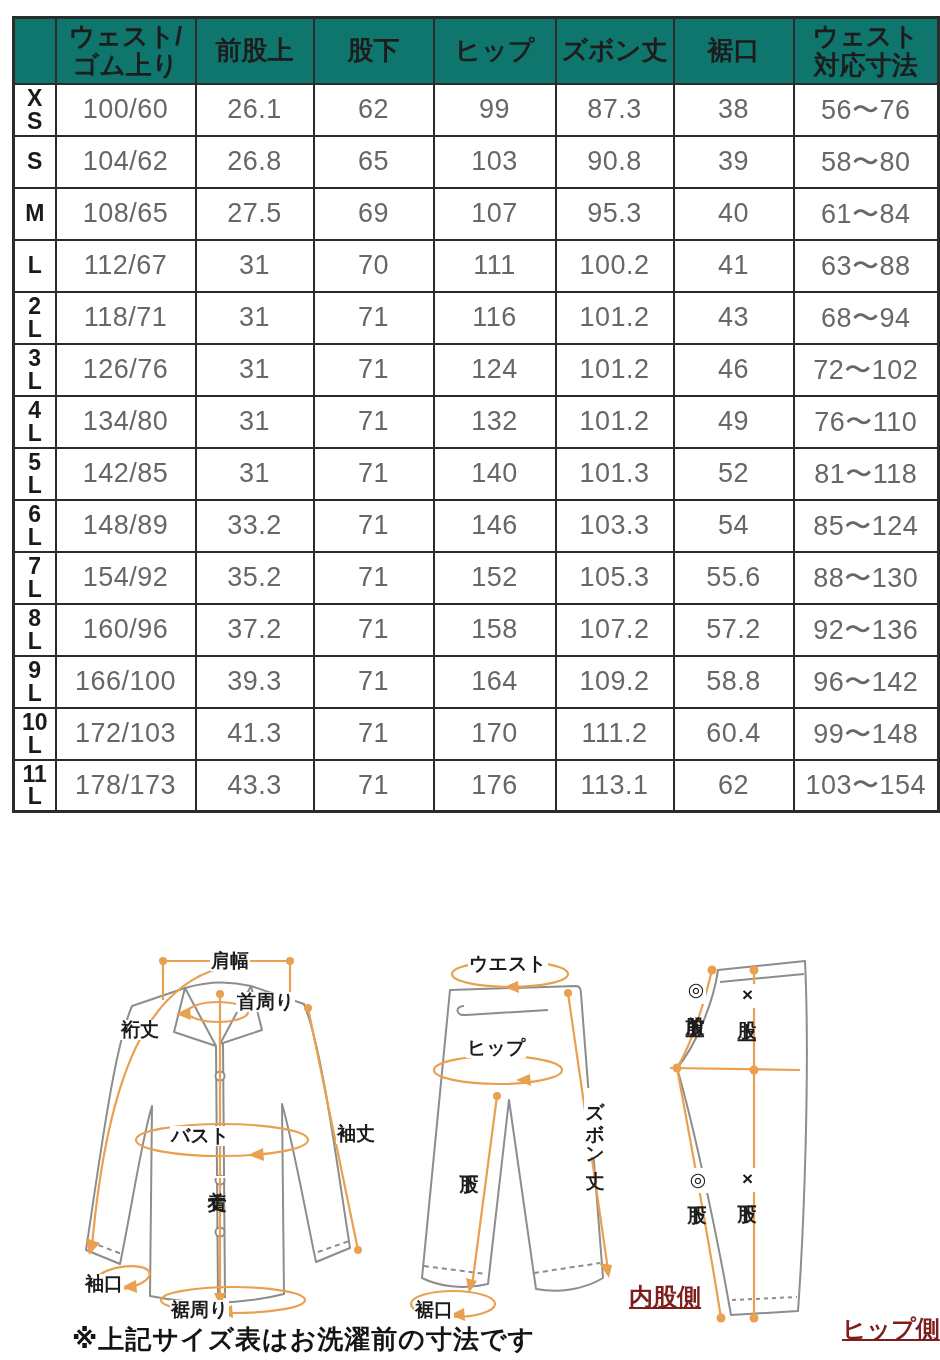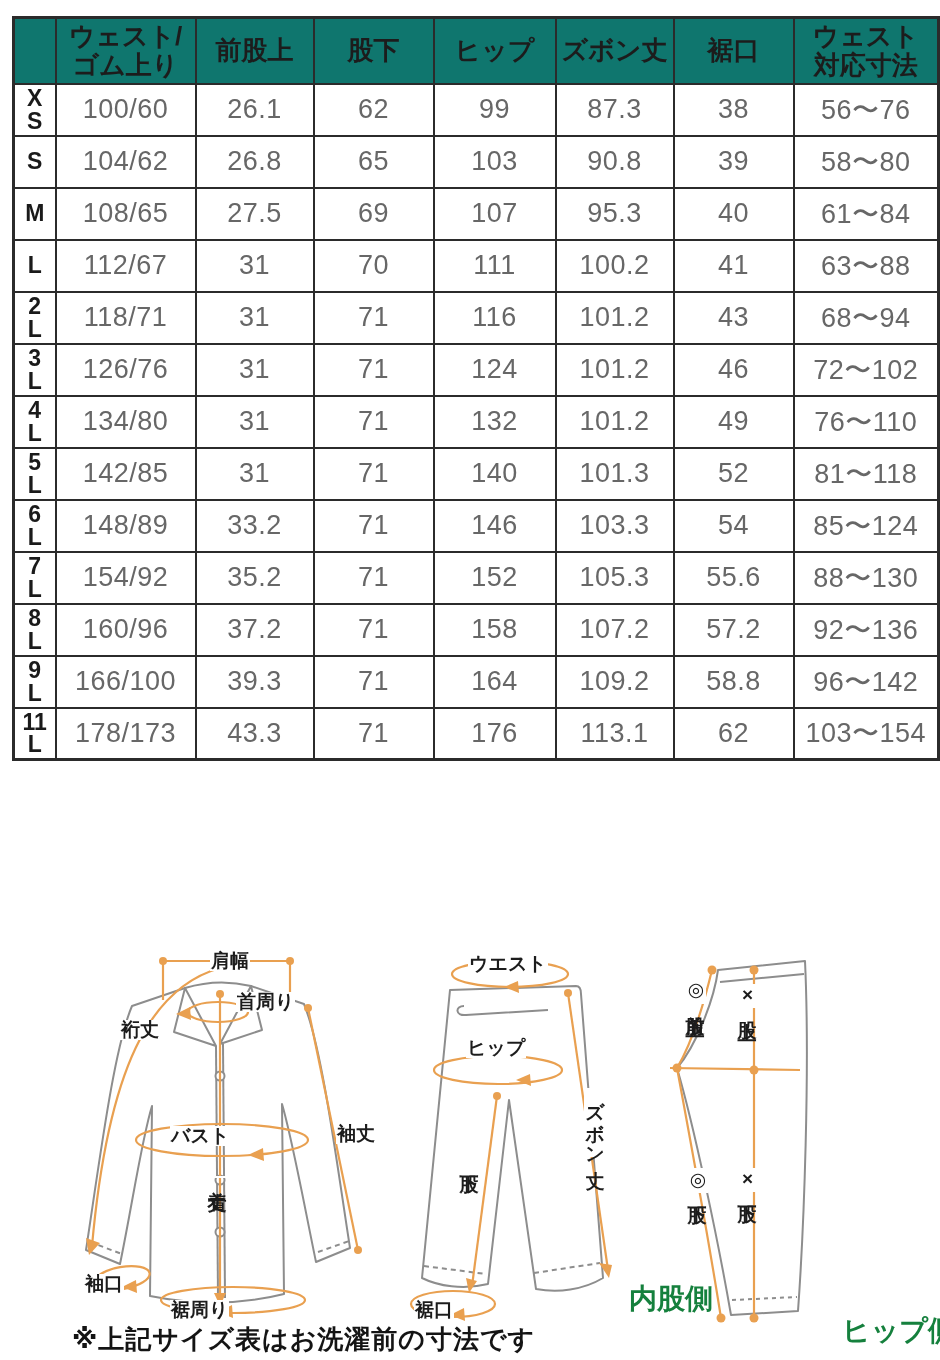--- a/index.html
+++ b/index.html
@@ -16,21 +16,21 @@
 
   
   .diagrams { position:absolute; left:0; top:948px; width:940px; height:385px; }
   .diagram { position:absolute; }
   .d-shirt { left:70px; top:0; width:330px; height:380px; }
   .d-pfront { left:398px; top:0; width:255px; height:380px; }
   .d-pside { left:628px; top:0; width:312px; height:380px; }
   .diagram svg { position:absolute; left:0; top:0; }
   .dlabel { position:absolute; font-size:19px; font-weight:700; color:#1c1c1c; line-height:1.05; background:#fff; padding:0 1px; white-space:nowrap;text-align:right; }
   .dlabel.vert { writing-mode:vertical-rl; text-orientation:upright; letter-spacing:1px; white-space:normal; }
-  .dlabel.gray { color:#15803d; font-size:28px; font-weight:600; background:transparent; }
+  .dlabel.gray { color:#7f1d1d; font-size:24px; font-weight:600; background:transparent;text-decoration:underline; }
 
   
   .note { position:absolute; left:72px; top:1322px; font-size:26px; font-weight:700; color:#141414; letter-spacing:1px; }
 </style>
 </head>
 <body>
 
 <div class="page">
 
   <table class="size-table">
@@ -182,20 +182,31 @@
 L</th>
           <td>166/100</td>
           <td>39.3</td>
           <td>71</td>
           <td>164</td>
           <td>109.2</td>
           <td>58.8</td>
           <td>96〜142</td>
         </tr>
         <tr>
+          <th>10
+L</th>
+          <td>172/103</td>
+          <td>41.3</td>
+          <td>71</td>
+          <td>170</td>
+          <td>111.2</td>
+          <td>60.4</td>
+          <td>99〜148</td>
+        </tr>
+        <tr>
           <th>11
 L</th>
           <td>178/173</td>
           <td>43.3</td>
           <td>71</td>
           <td>176</td>
           <td>113.1</td>
           <td>62</td>
           <td>103〜154</td>
         </tr>

